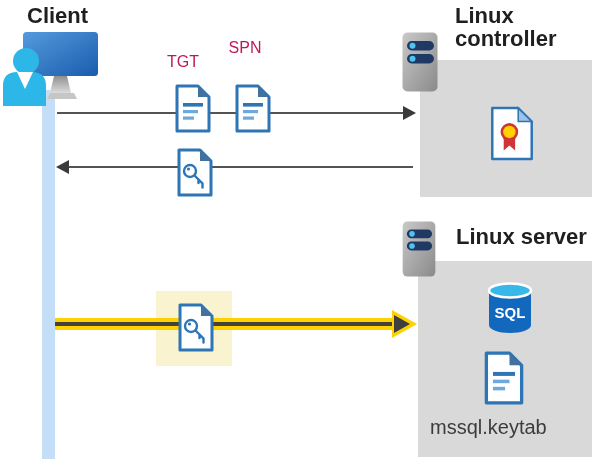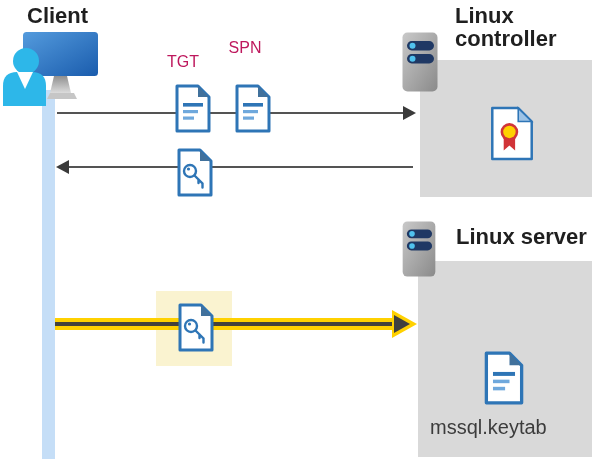--- a/index.html
+++ b/index.html
@@ -136,20 +136,27 @@
       <rect x="0.5" y="0.5" width="35" height="59" rx="5" fill="url(#srv2)"></rect>
       <rect x="5" y="9" width="27" height="9.5" rx="4.75" fill="#1f3864"></rect>
       <circle cx="10.5" cy="13.75" r="3" fill="#50c2ee"></circle>
       <rect x="5" y="22" width="27" height="9.5" rx="4.75" fill="#1f3864"></rect>
       <circle cx="10.5" cy="26.75" r="3" fill="#50c2ee"></circle>
     </svg>
   </div>
 
   <div class="abs heading z3" style="left:456px;top:225px;width:140px;">Linux server</div>
 
+  <div class="abs z2" style="left:487px;top:282px;width:46px;height:52px;">
+    <svg width="46" height="52" viewBox="0 0 46 52">
+      <path d="M2 8 V43 C2 47.5 11.4 51 23 51 C34.6 51 44 47.5 44 43 V8 Z" fill="#1168bd"></path>
+      <ellipse cx="23" cy="8.5" rx="21" ry="7" fill="#38b8e8" stroke="#ffffff" stroke-width="2.6"></ellipse>
+      <text x="23" y="36" text-anchor="middle" font-size="15" font-weight="bold" font-family="Liberation Sans, sans-serif" fill="#ffffff">SQL</text>
+    </svg>
+  </div>
 
   <div class="abs z2" style="left:483px;top:351px;width:42px;height:54px;">
     <svg width="42" height="54" viewBox="0 0 38 49">
       <path d="M3 2 H24 L35 13 V47 H3 Z" fill="#ffffff" stroke="#2e75b6" stroke-width="3" stroke-linejoin="round"></path>
       <path d="M24 2 V13 H35 Z" fill="#41719c"></path>
       <rect x="9" y="19" width="20" height="3.6" fill="#2e75b6"></rect>
       <rect x="9" y="26" width="15" height="3.2" fill="#6fa8dc"></rect>
       <rect x="9" y="32.5" width="11" height="3.2" fill="#6fa8dc"></rect>
     </svg>
   </div>

